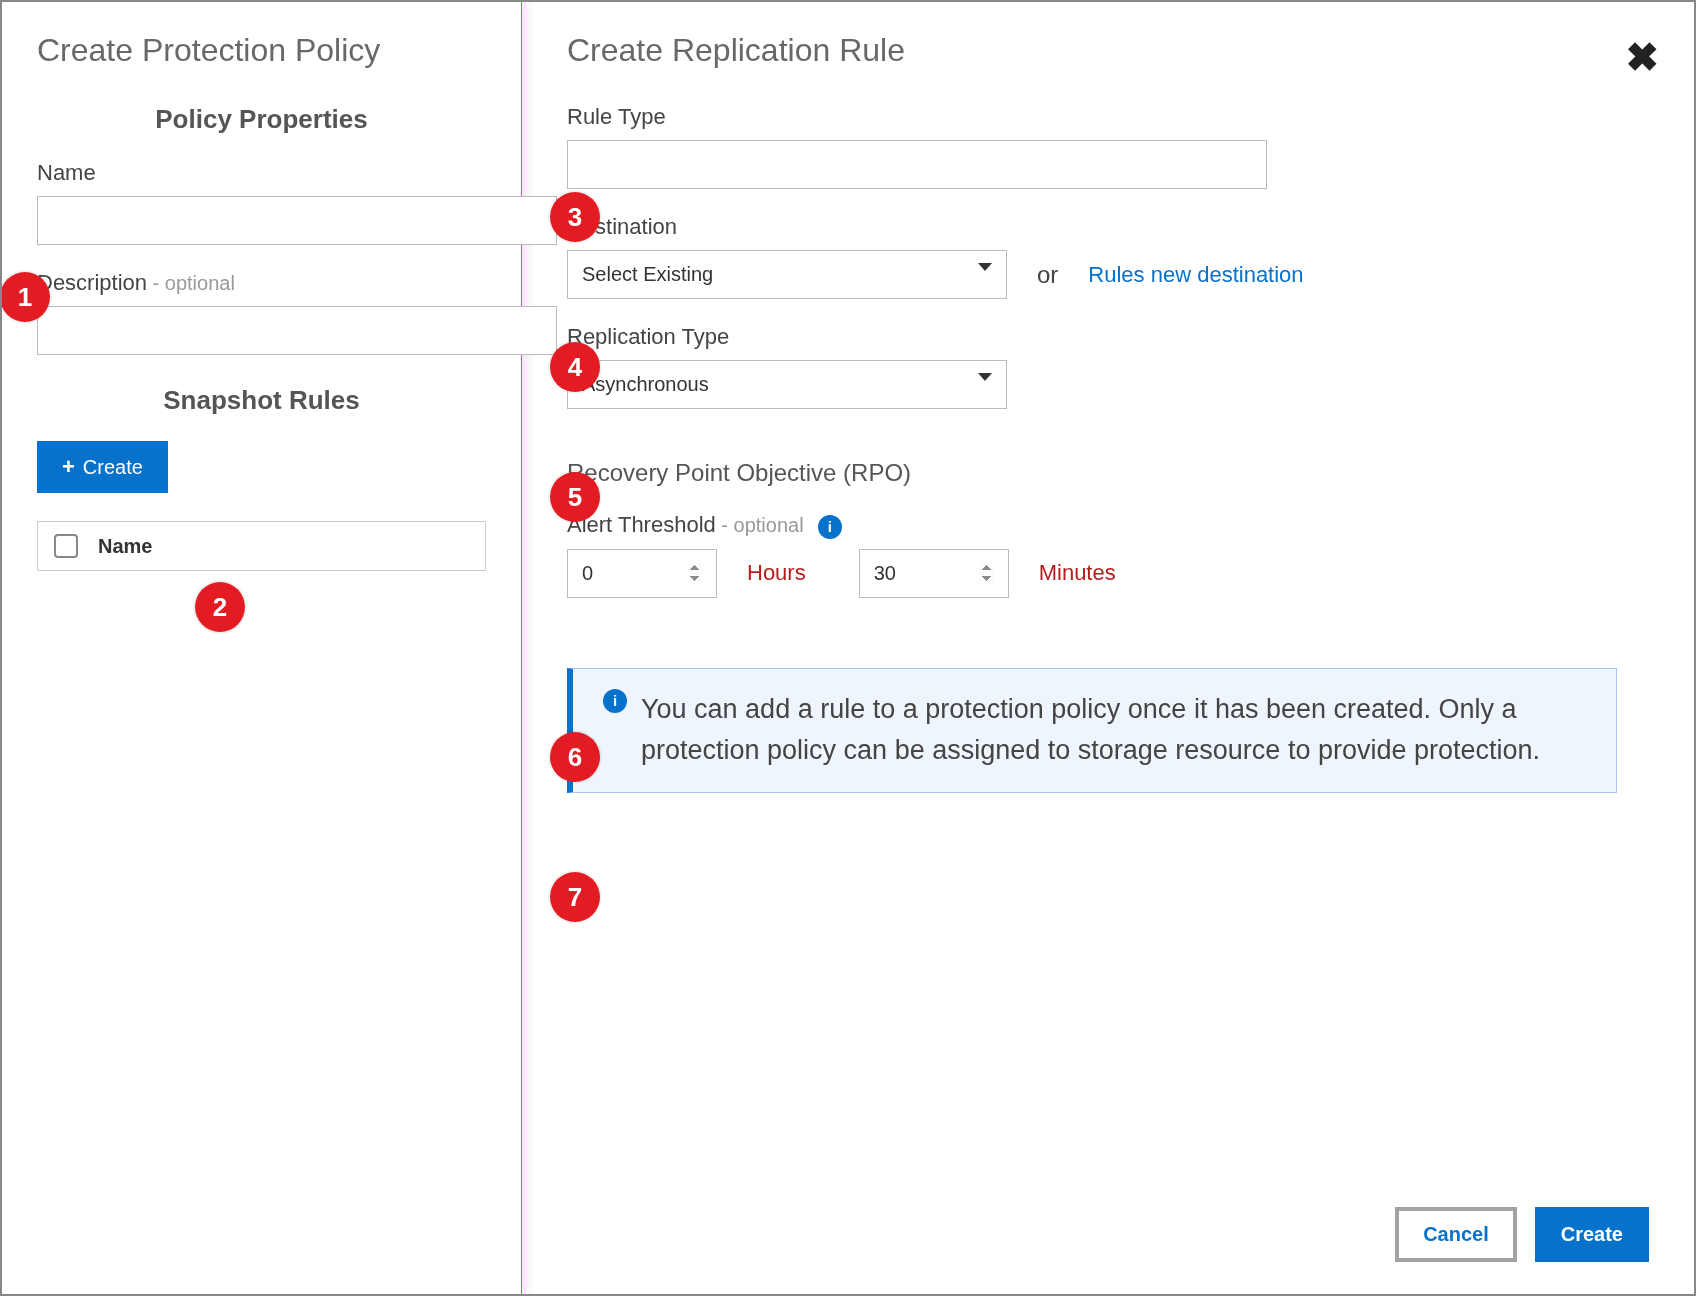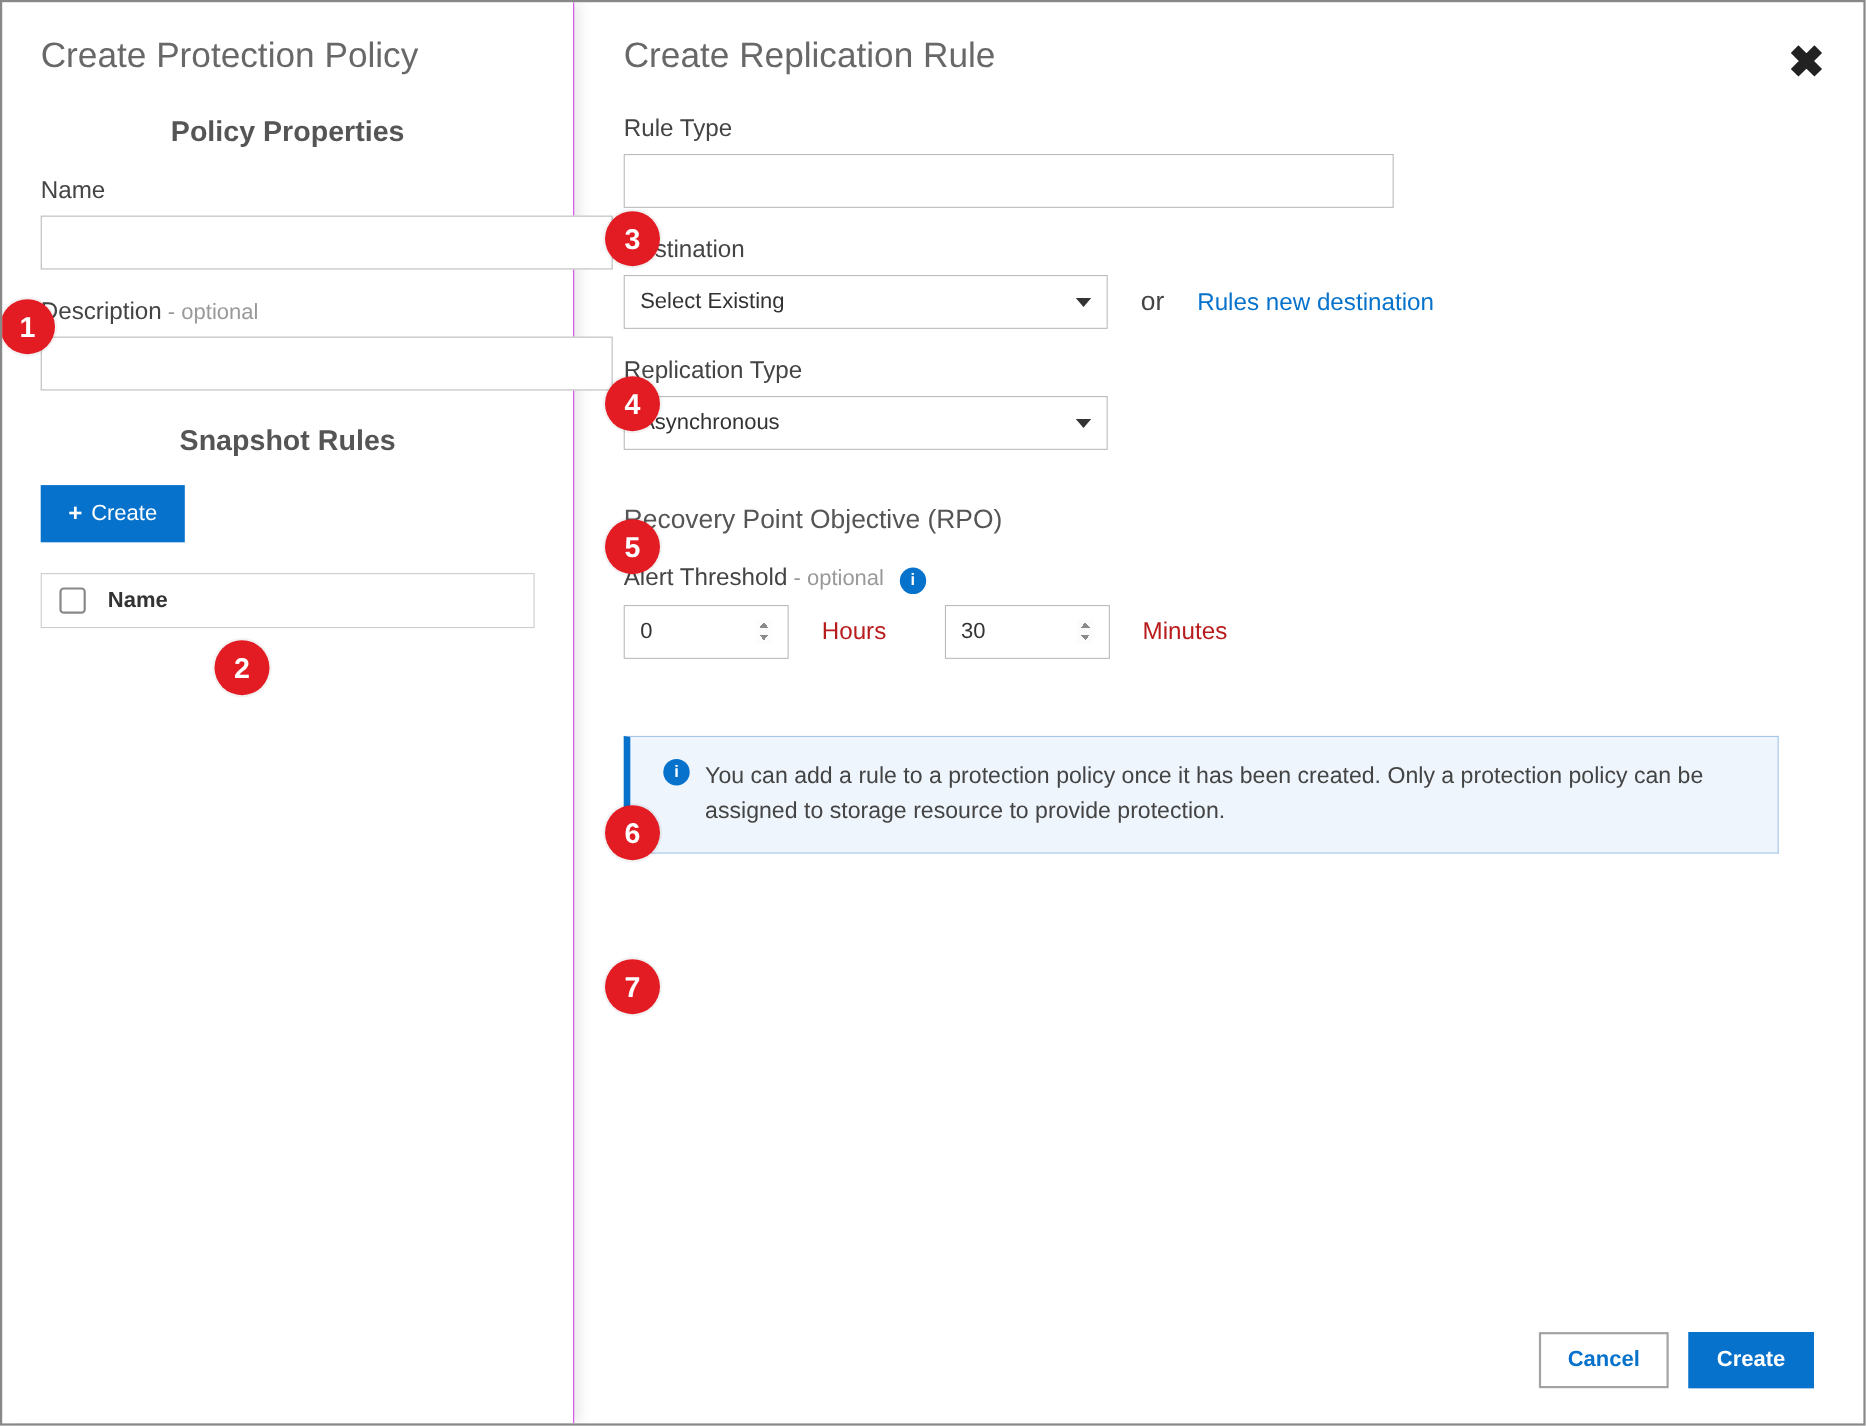--- a/index.html
+++ b/index.html
@@ -51,42 +51,42 @@
   border: 1px solid #bbb;
   background: #fff;
   font-size: 20px;
   padding: 12px 14px;
   color: #333;
   outline: none;
 }
 input[type=text].full { width: 100%; }
 .left-panel input[type=text].full { width: 520px; }
 .select-box {
-  display: flex; align-items: center; justify-content: space-between;
+  display: flex; align-items: flex-start; justify-content: space-between;
   width: 440px;
   cursor: pointer;
   gap: 34px;
 }
 .select-box .caret { margin-left: 10px; }
 .caret {
   width: 0; height: 0;
   border-left: 7px solid transparent;
   border-right: 7px solid transparent;
   border-top: 8px solid #333;
 }
 .btn {
   display: inline-flex; align-items: center; justify-content: center;
   font-size: 20px;
   padding: 12px 24px;
   cursor: pointer;
   border: 1px solid transparent;
 }
 .btn-primary { background: #0672CB; color: #fff; }
 .btn-primary .plus { font-size: 22px; margin-right: 8px; font-weight: 700; }
-.btn-outline { background: #fff; color: #0672CB; border: 2px solid #a3a3a3; font-weight: 600;}
+.btn-outline { background: #fff; color: #0672CB; border: 4px solid #a3a3a3; font-weight: 600;}
 .btn-solid { background: #0672CB; color: #fff; font-weight: 600; border: 2px solid #0672CB;}
 .table-head {
   border: 1px solid #ccc; border-bottom: 1px solid #ccc;
   padding: 12px 16px;
   display: flex; align-items: center;
   width: 100%;
   margin-top: 28px;
 }
 .checkbox {
   width: 24px; height: 24px;
@@ -113,21 +113,21 @@
 }
 .info-box {
   border: 1px solid #a8c6e8;
   border-left: 6px solid #0672CB;
   background: #eef5fd;
   padding: 20px 22px;
   display: flex; align-items: flex-start;
   margin-top: 70px;
   width: 1050px;
 }
-.info-box .msg { font-size: 21px; color: #444; line-height: 1.55; margin-left: 14px; }
+.info-box .msg { font-size: 27px; color: #444; line-height: 1.55; margin-left: 14px; }
 .footer-btns {
   position: absolute; bottom: 32px; right: 45px;
   display: flex; gap: 18px;
 }
 
 .badge {
   position: absolute;
   width: 50px; height: 50px;
   background:#E31B23; color: #fff;
   border-radius: 50%;

